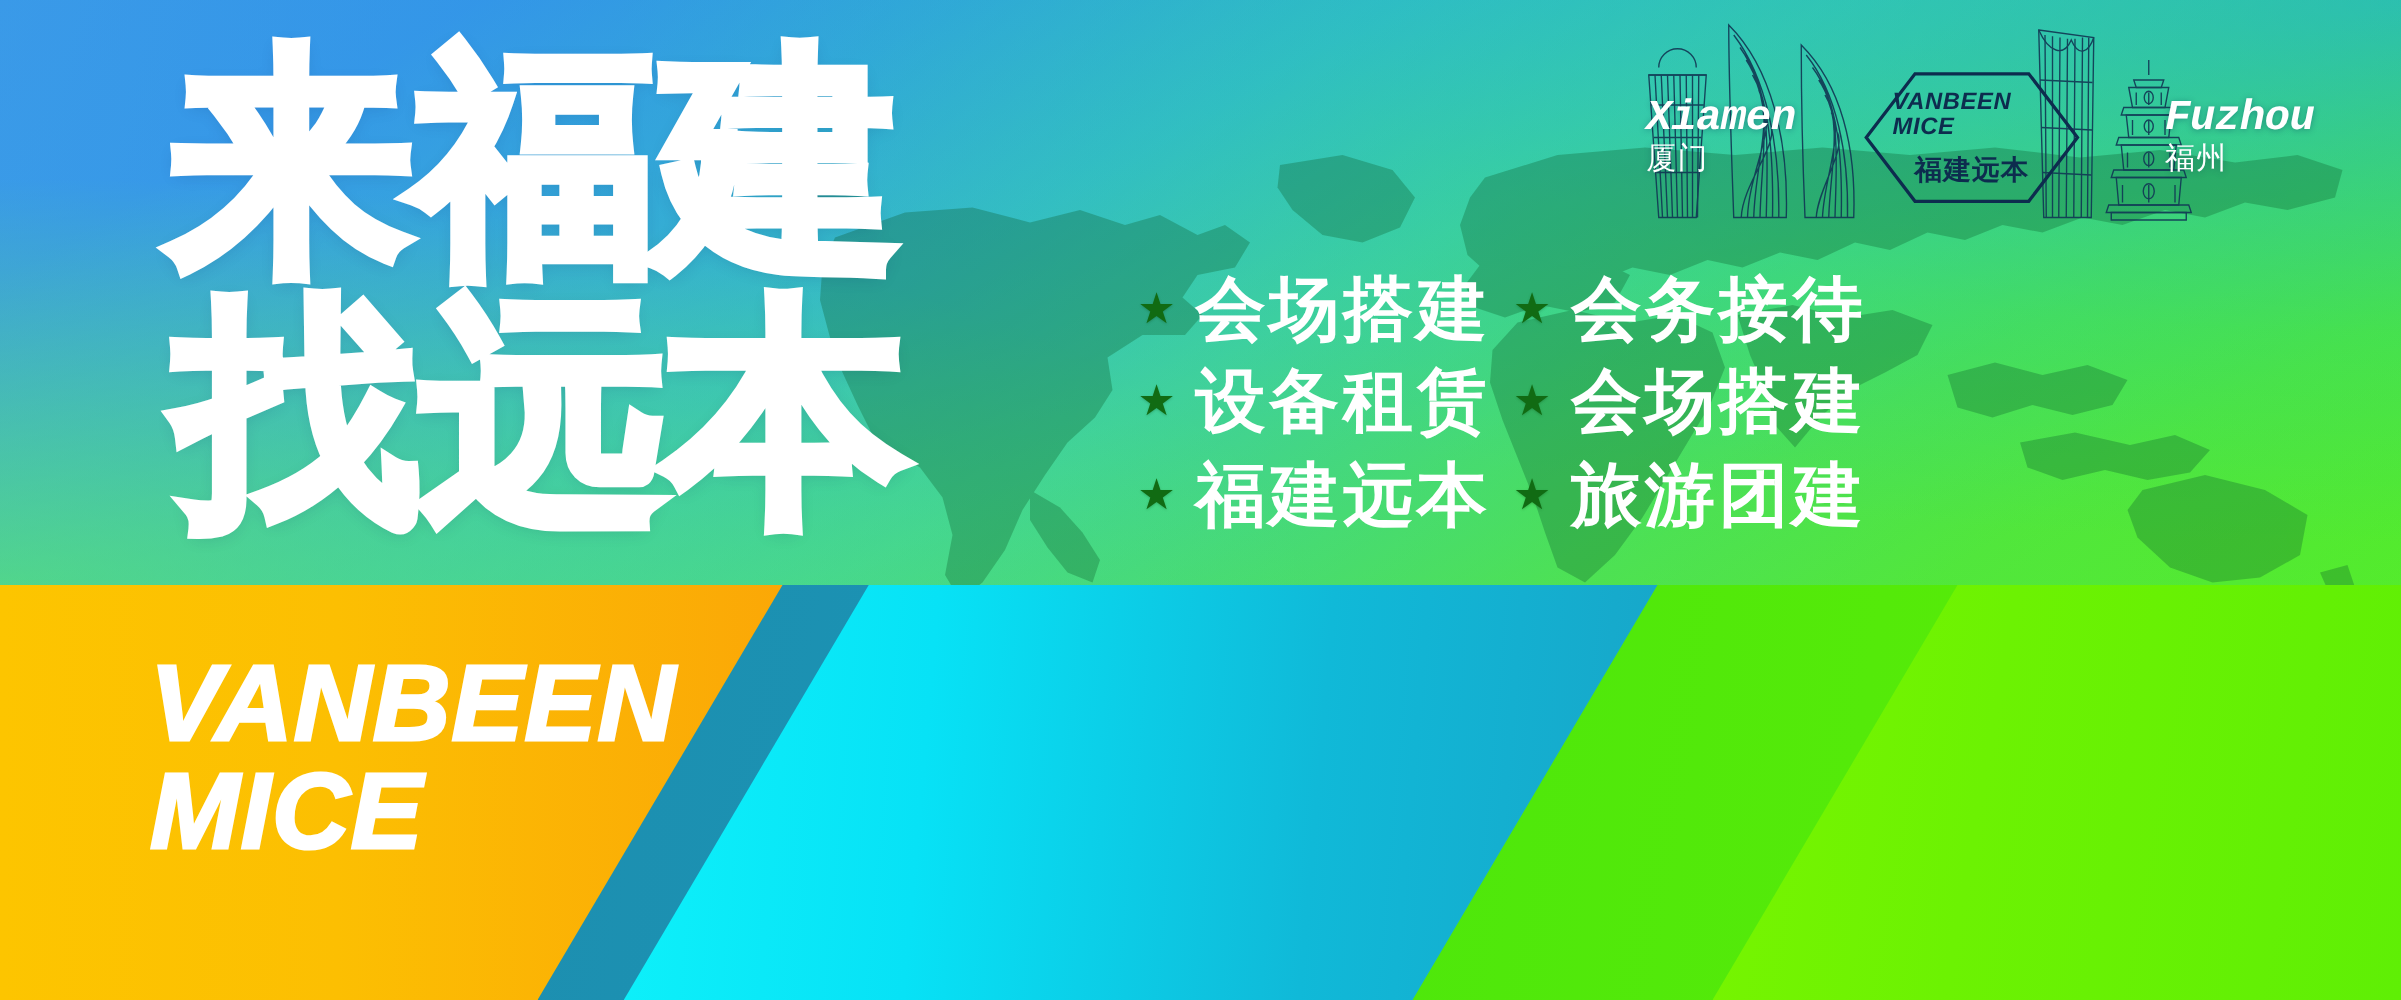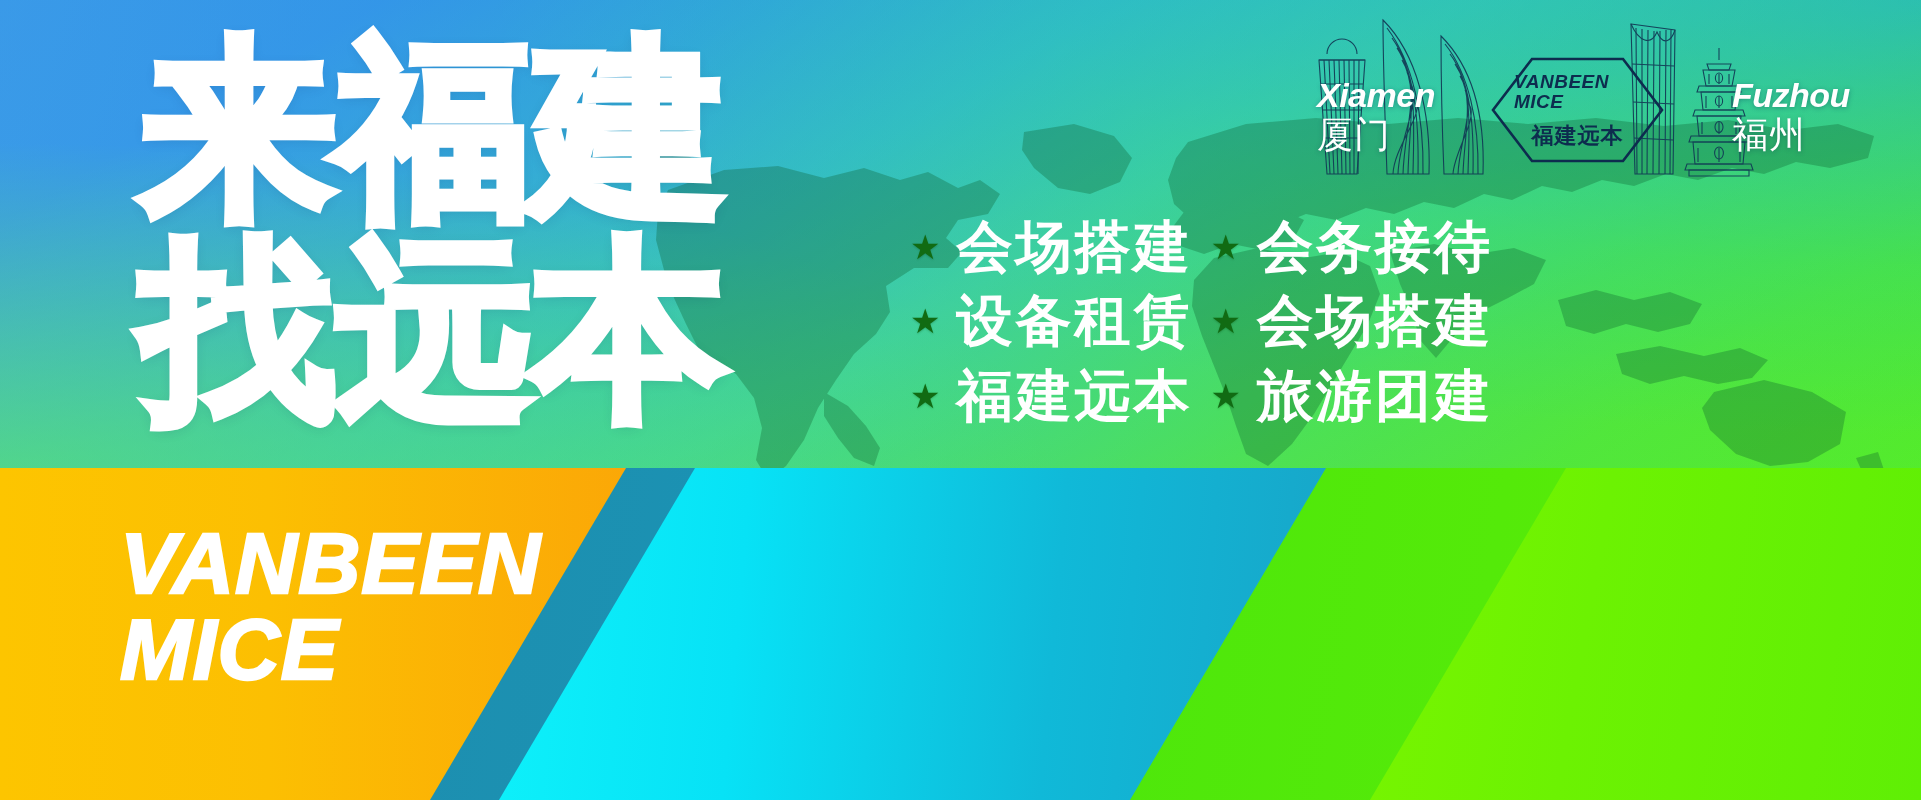--- a/index.html
+++ b/index.html
@@ -66,21 +66,20 @@
   .headline {
     position:absolute;
     left:136px; top:36px;
     z-index:6;
     color:#fff;
     font-family:"Liberation Sans","DejaVu Sans",sans-serif;
     font-weight:bold;
     letter-spacing:2px;
     line-height:0.97;
     text-shadow:0 3px 14px rgba(0,40,90,.18);
-    text-align:right;
   }
   .headline .hl-row {
     display:block;
     font-size:193px;
     font-weight:bold;
     -webkit-text-stroke:9px #fff;
     white-space:nowrap;
   }
   .headline .hl-row.row2 { margin-top:14px; margin-left:6px; }
 
@@ -120,34 +119,34 @@
   .lockup {
     position:absolute;
     left:1305px; top:6px;
     width:600px; height:176px;
     z-index:7;
   }
   .lm-svg { position:absolute; left:0; top:0; width:600px; height:176px; }
   .city {
     position:absolute;
     color:#fff;
-    font-family:Liberation Sans, sans-serif;
+    font-family:Liberation Mono, monospace;
     line-height:1;
     text-shadow:0 1px 5px rgba(0,40,80,.35);
   }
   .city .en {
     display:block;
     font-size:34px;
     font-weight:bold;
     font-style:italic;
     letter-spacing:-0.5px;
   }
   .city .cn {
     display:block;
-    font-size:36px;
+    font-size:24px;
     font-weight:400;
     margin-top:5px;
     letter-spacing:1px;
   }
   .city-xiamen { left:12px; top:72px; }
   .city-fuzhou { left:415px; top:72px;margin-left:12px; }
 
   .hexlogo {
     position:absolute;
     left:185px; top:50px;

